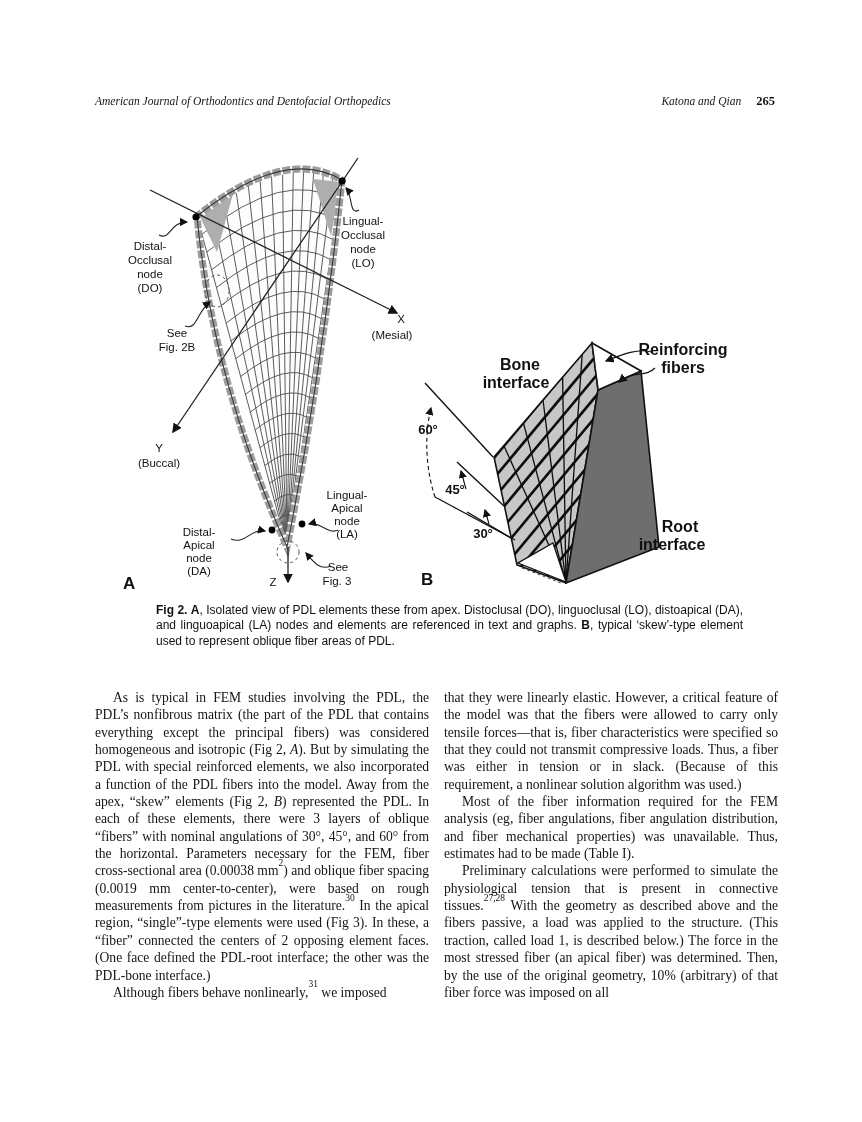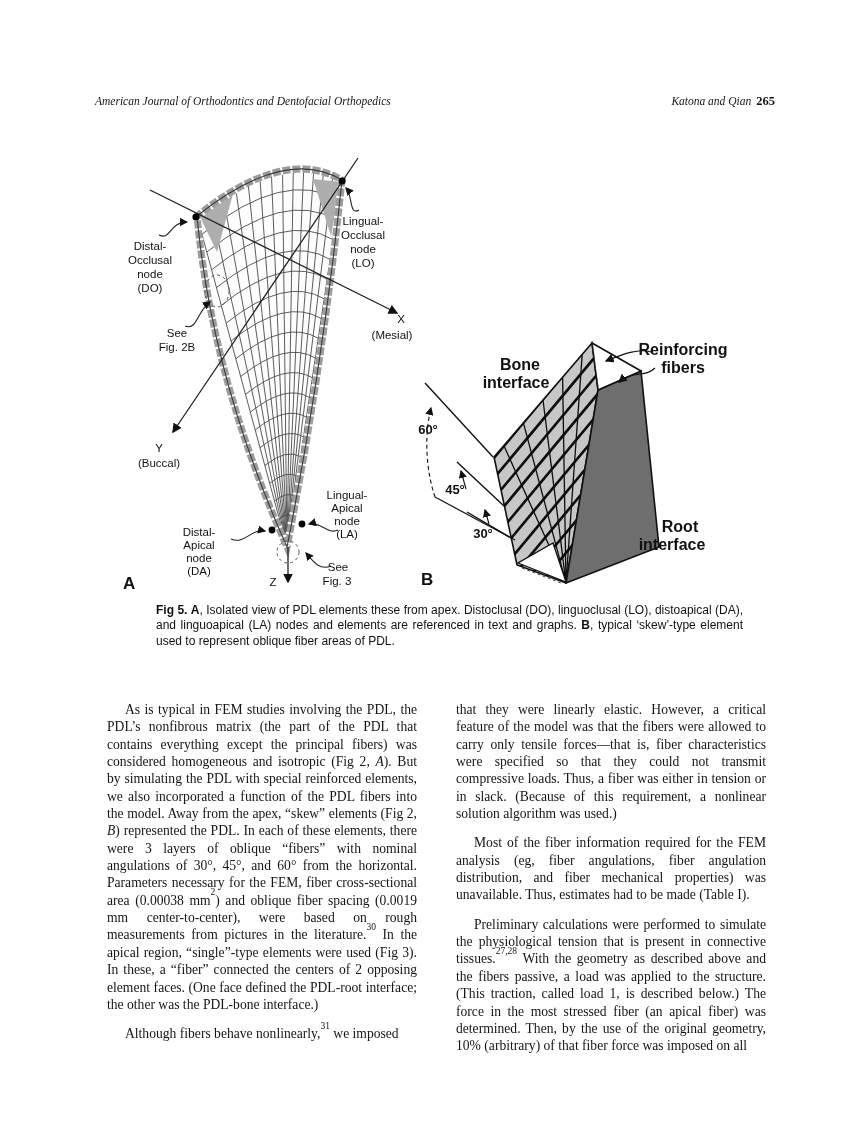--- a/index.html
+++ b/index.html
@@ -3,37 +3,37 @@
 <meta charset="utf-8">
 <style>
   html,body{margin:0;padding:0;background:#e8e8e8;}
   .page{position:relative;width:862px;height:1122px;background:#ffffff;overflow:hidden;
         font-family:"Liberation Serif",serif;color:#141414;}
   
   .header{position:absolute;left:95px;top:94px;right:87px;display:flex;justify-content:space-between;
           font-size:11.5px;line-height:14.5px;}
   .header-left{font-style:italic;}
   .header-right{font-style:italic;white-space:nowrap;}
-  .header-right b{font-style:normal;font-size:12.5px;margin-left:5px;}
+  .header-right b{font-style:normal;font-size:12.5px;margin-left:15px;}
   
   .figure-wrap{position:absolute;left:95px;top:140px;width:680px;height:470px;}
   svg text{font-family:"Liberation Sans",sans-serif;fill:#111;}
   .lbl{font-size:11.5px;}
   .lbl-big{font-size:16px;font-weight:600;}
   .lbl-ang{font-size:13px;font-weight:600;}
   .panel-letter{font-size:17px;font-weight:bold;}
   
   .caption{position:absolute;left:156px;top:603px;width:587px;
            font-family:"Liberation Sans",sans-serif;font-size:12px;line-height:15.4px;
            text-align:justify;color:#111;}
   
   .body-cols{position:absolute;left:95px;top:689px;width:683px;display:flex;gap:15px;
              font-size:13.6px;line-height:17.35px;}
   .col{width:334px;}
-  .para{margin:12px;text-align:justify;}
+  .para{margin:0;text-align:justify;}
   .indent{text-indent:18px;}
   sup{font-size:9.5px;line-height:0;position:relative;top:-4px;}
 </style>
 </head>
 <body>
 
 <div class="page">
 
   <div class="header">
     <div class="header-left">
@@ -209,21 +209,21 @@
       <text class="lbl-big" x="577" y="410" text-anchor="middle">interface</text>
       <text class="lbl-ang" x="333" y="294" text-anchor="middle">60°</text>
       <text class="lbl-ang" x="360" y="354" text-anchor="middle">45°</text>
       <text class="lbl-ang" x="388" y="398" text-anchor="middle">30°</text>
       <text class="panel-letter" x="326" y="445">B</text>
     </g>
   </svg>
   </div>
 
   <div class="caption">
-    <b>Fig 5.</b>
+    <b>Fig 2.</b>
     <b>A</b><span>, Isolated view of PDL elements these from apex. Distoclusal (DO), linguoclusal (LO), distoapical (DA), and linguoapical (LA) nodes and elements are referenced in text and graphs. </span><b>B</b><span>, typical ‘skew’-type element used to represent oblique fiber areas of PDL.</span>
   </div>
 
   <div class="body-cols">
     <div class="col">
       <p class="para indent"><span>As is typical in FEM studies involving the PDL, the PDL’s nonfibrous matrix (the part of the PDL that contains everything except the principal fibers) was considered homogeneous and isotropic (Fig 2, </span><i>A</i><span>). But by simulating the PDL with special reinforced elements, we also incorporated a function of the PDL fibers into the model. Away from the apex, “skew” elements (Fig 2, </span><i>B</i><span>) represented the PDL. In each of these elements, there were 3 layers of oblique “fibers” with nominal angulations of 30°, 45°, and 60° from the horizontal. Parameters necessary for the FEM, fiber cross-sectional area (0.00038 mm</span><sup>2</sup><span>) and oblique fiber spacing (0.0019 mm center-to-center), were based on rough measurements from pictures in the literature.</span><sup>30</sup><span> In the apical region, “single”-type elements were used (Fig 3). In these, a “fiber” connected the centers of 2 opposing element faces. (One face defined the PDL-root interface; the other was the PDL-bone interface.)</span></p>
       <p class="para indent"><span>Although fibers behave nonlinearly,</span><sup>31</sup><span> we imposed</span></p>
     </div>
     <div class="col">
       <p class="para"><span>that they were linearly elastic. However, a critical feature of the model was that the fibers were allowed to carry only tensile forces—that is, fiber characteristics were specified so that they could not transmit compressive loads. Thus, a fiber was either in tension or in slack. (Because of this requirement, a nonlinear solution algorithm was used.)</span></p>

